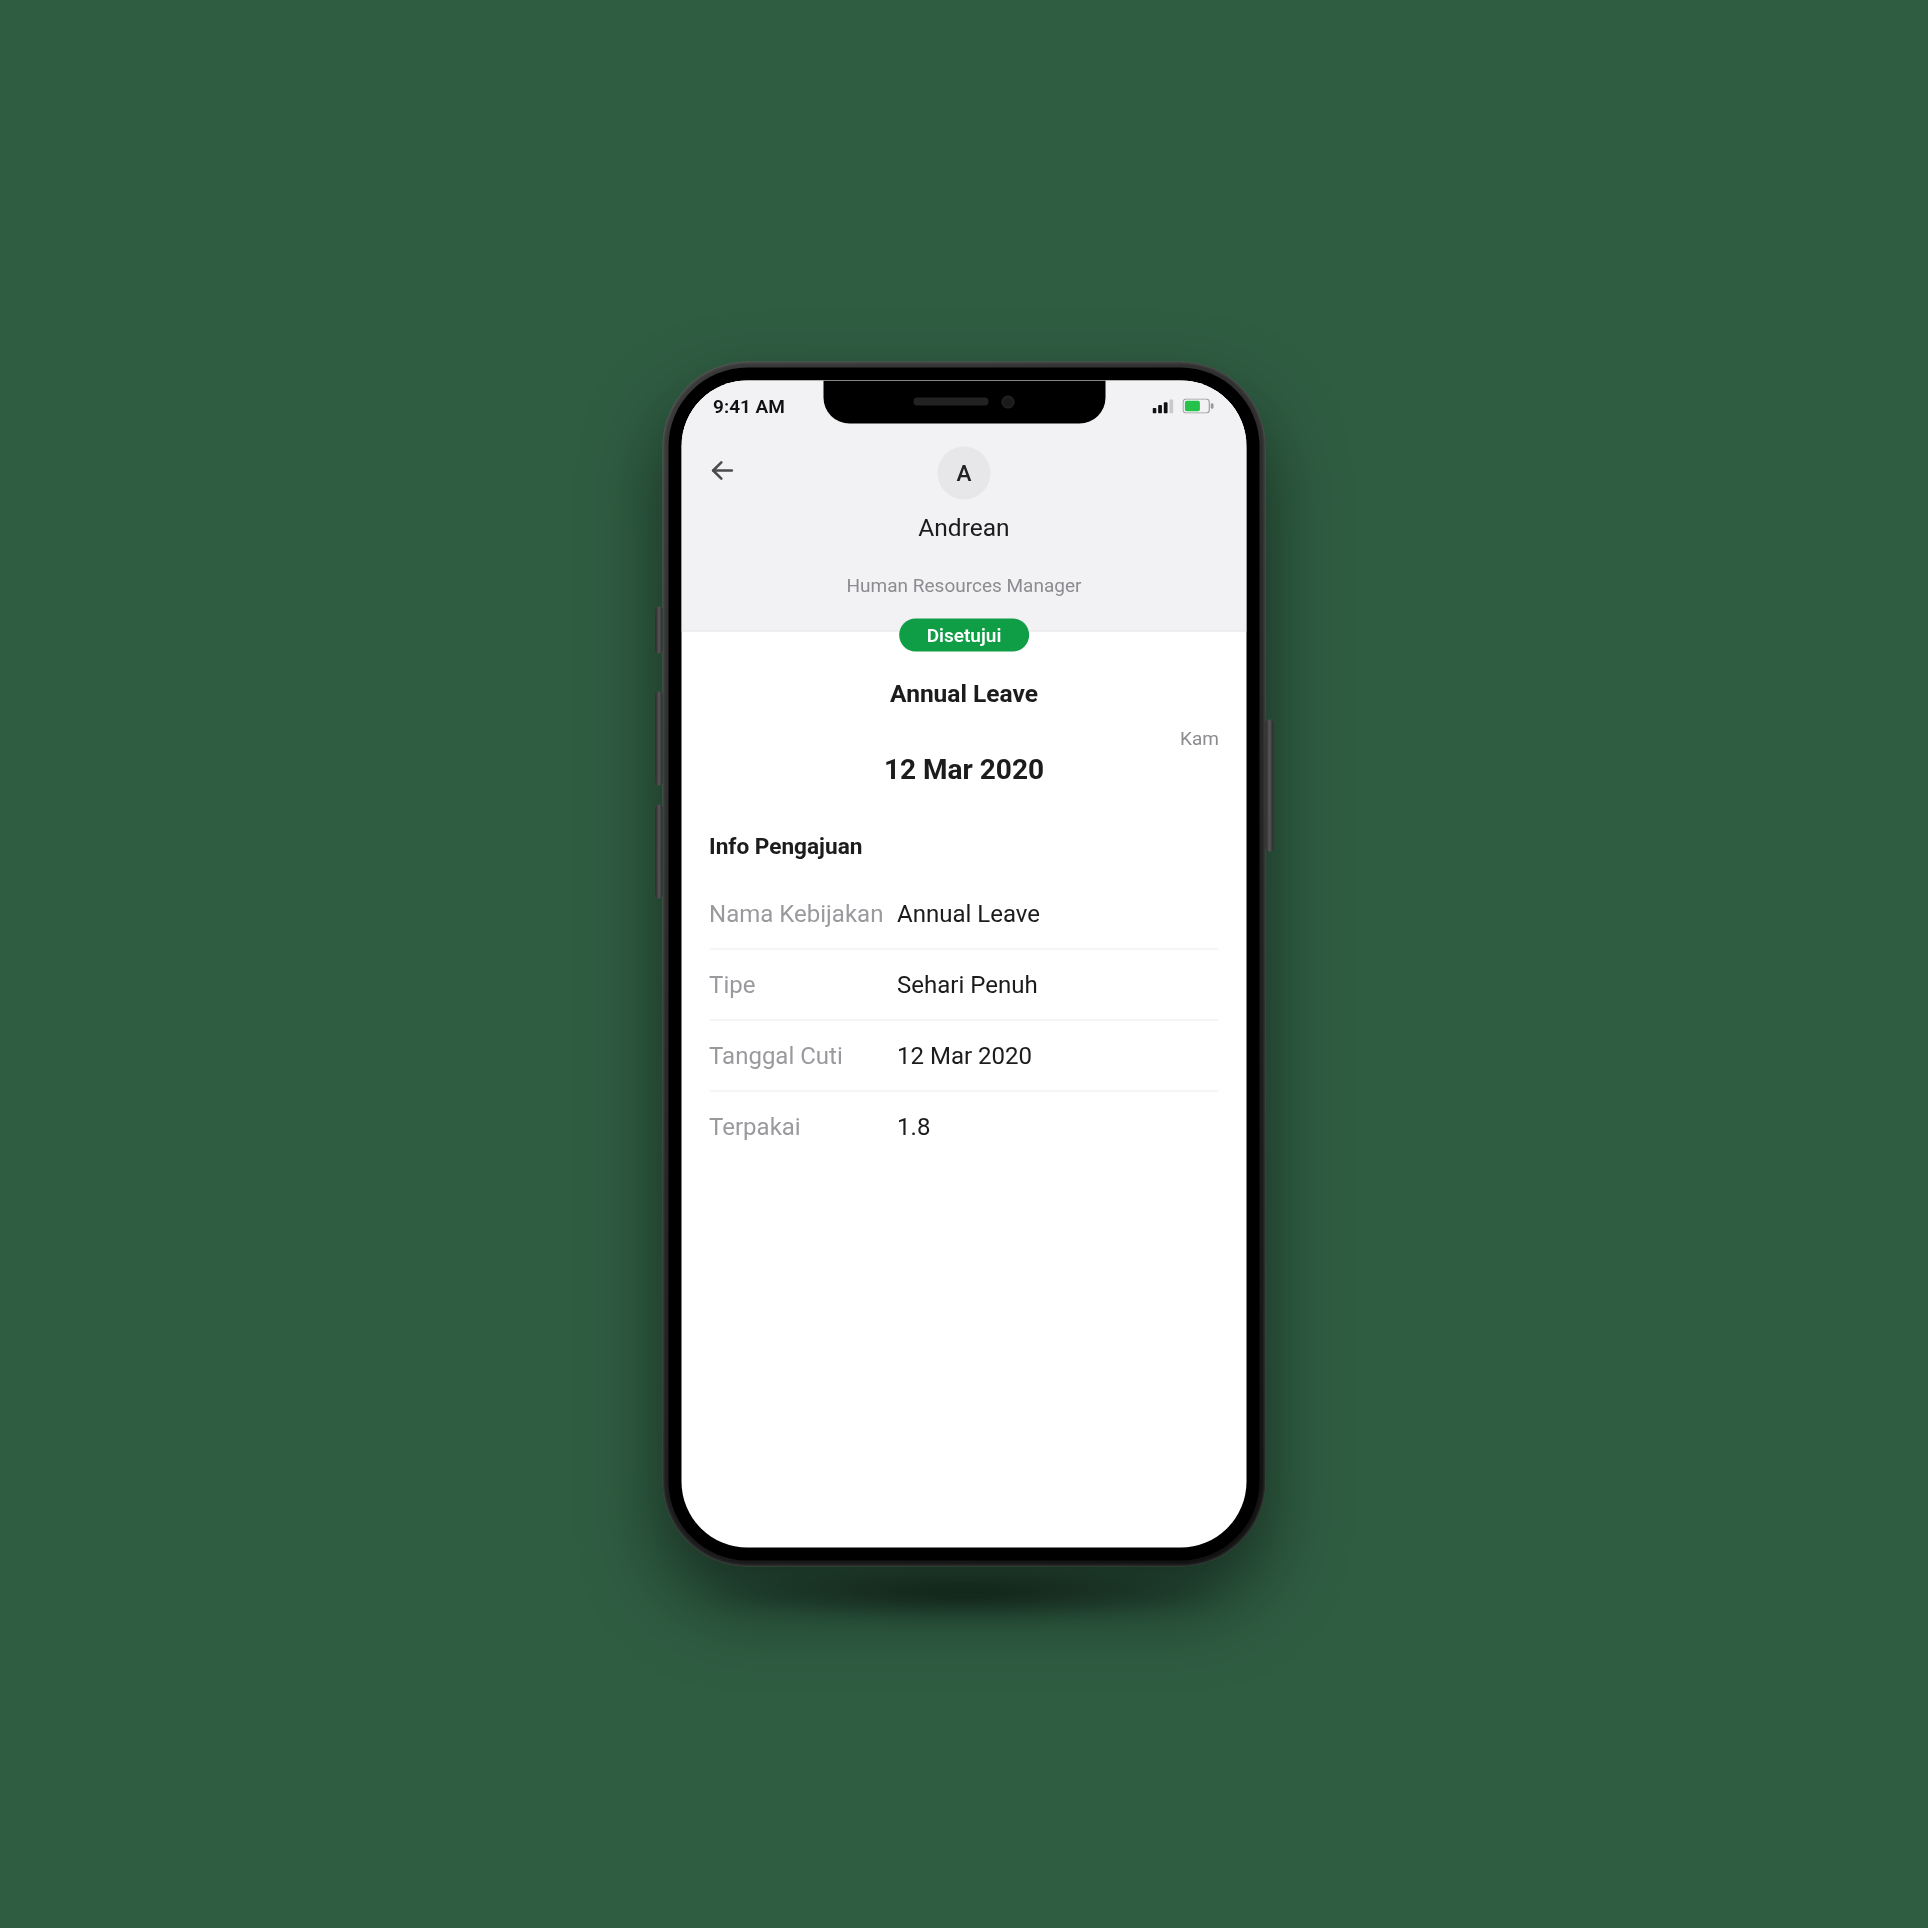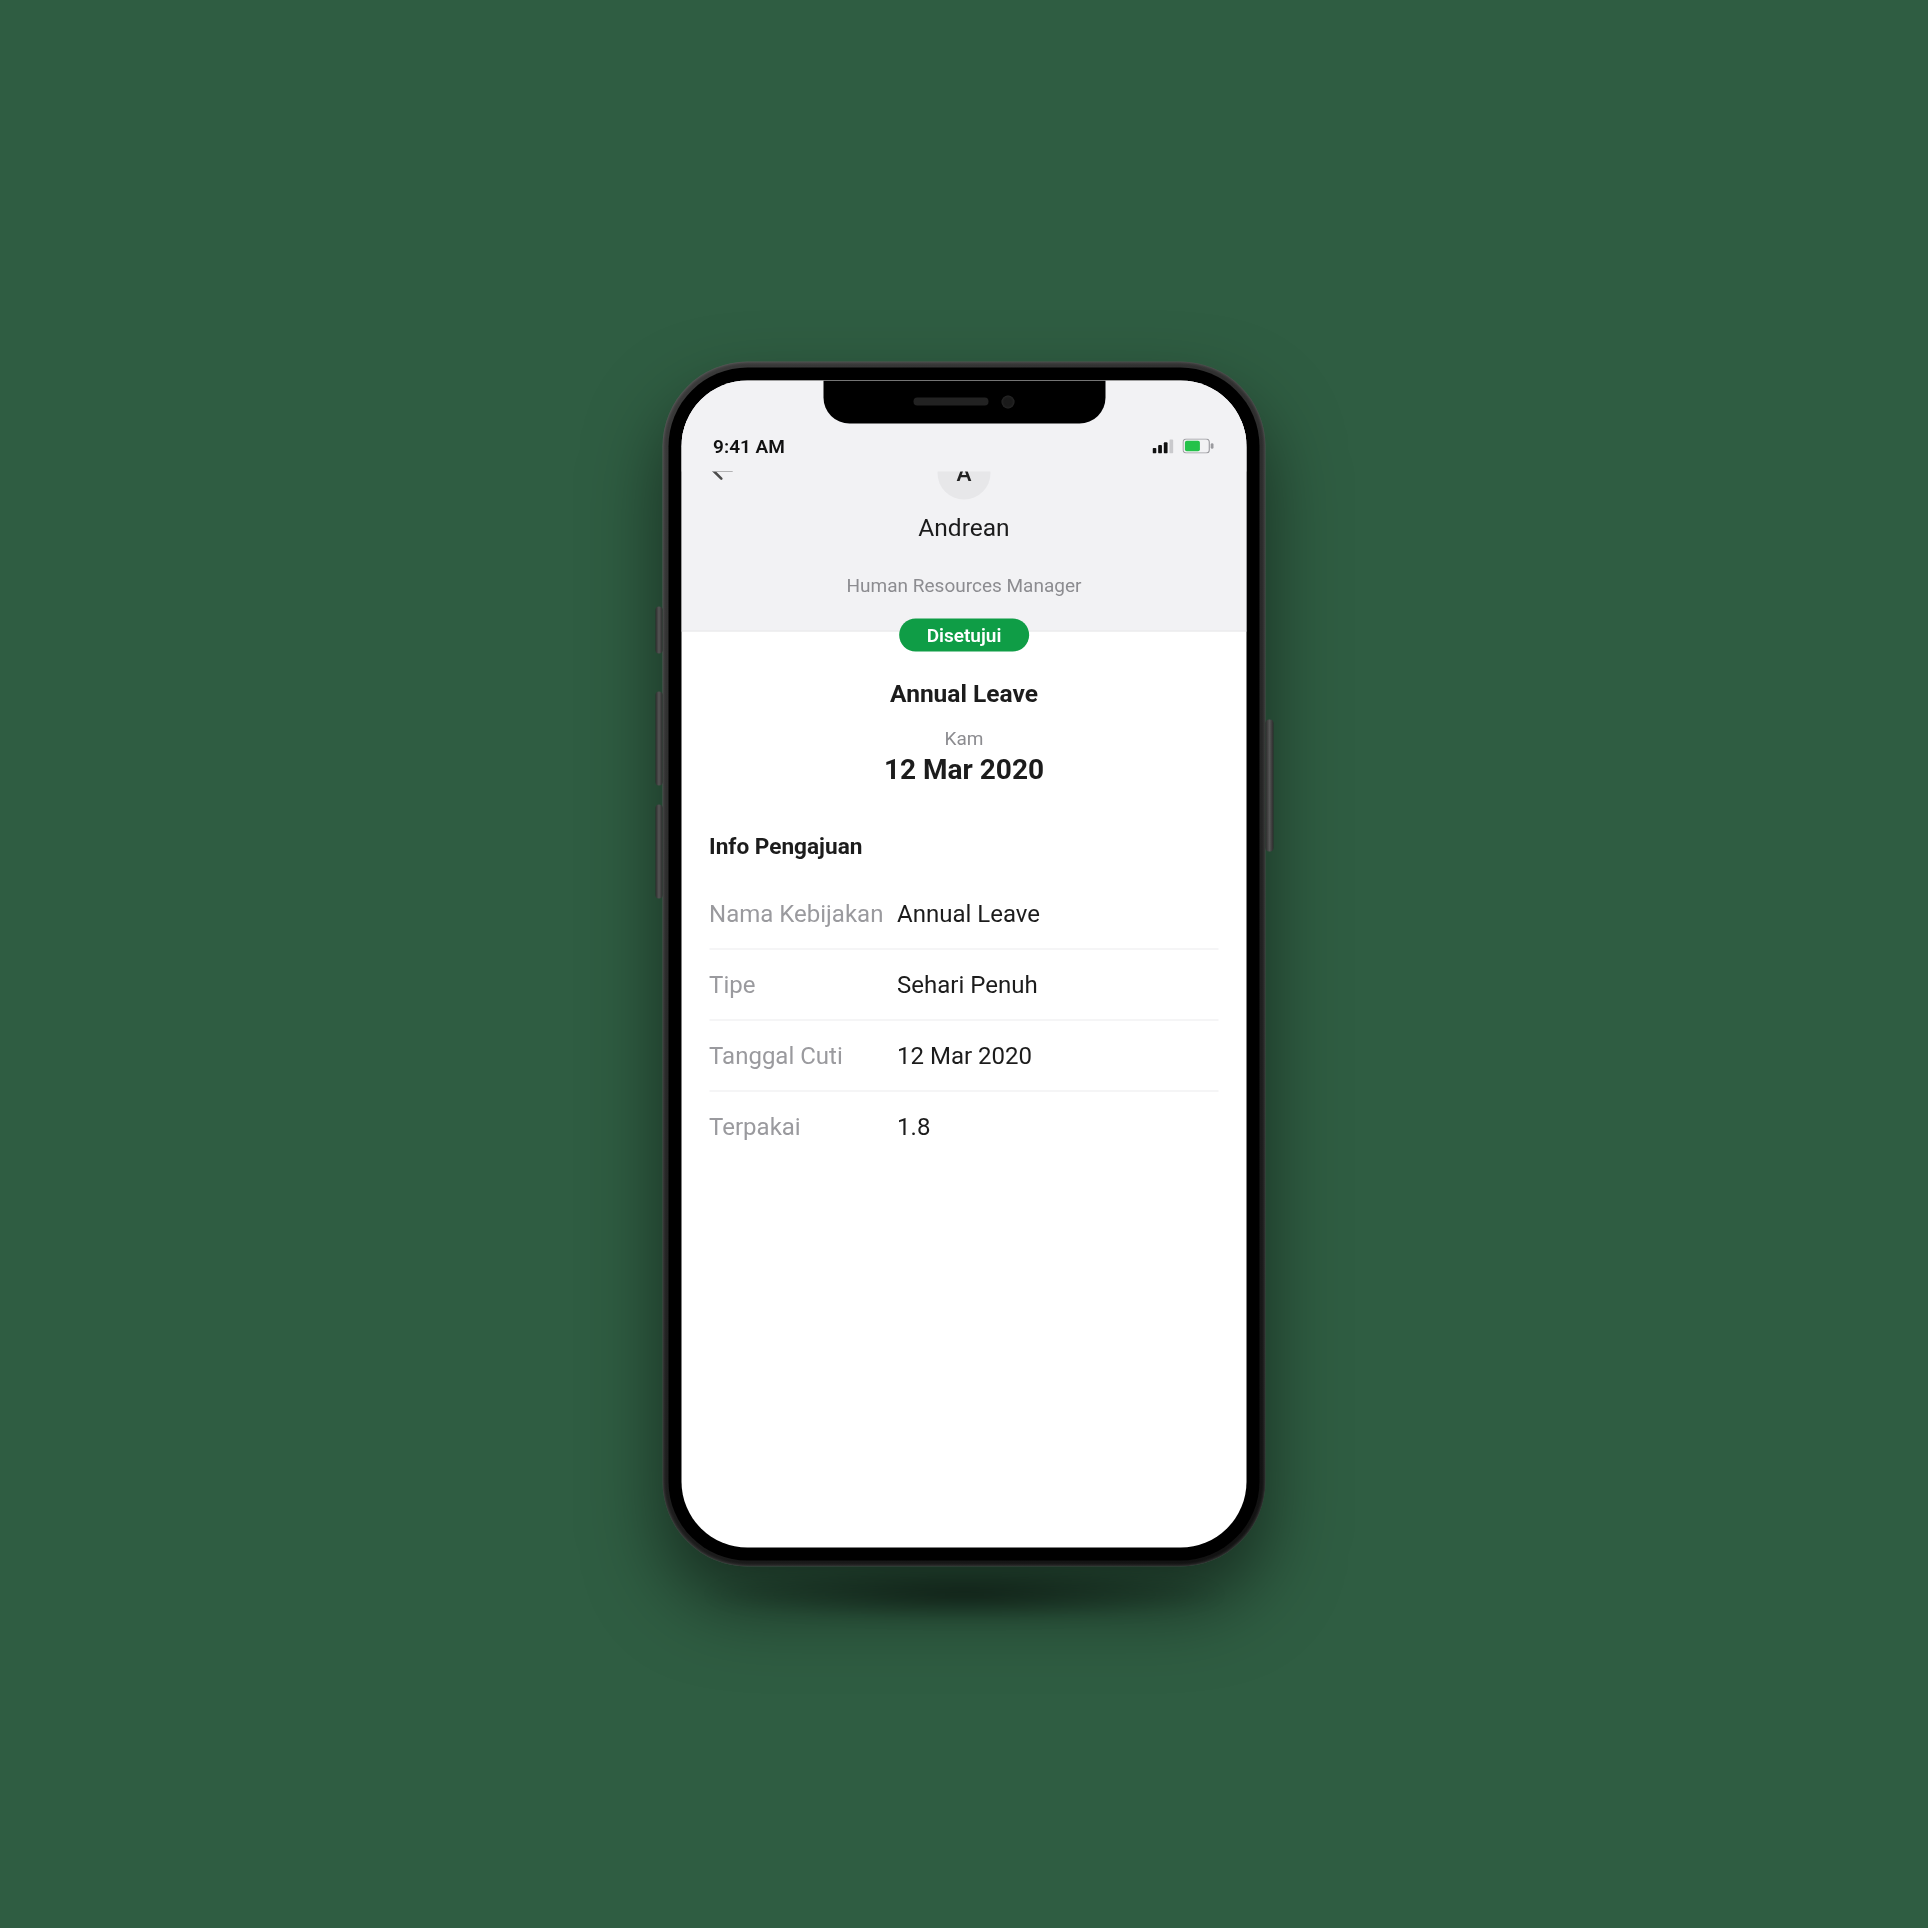--- a/index.html
+++ b/index.html
@@ -115,21 +115,20 @@
     height: 51px;
     display: flex;
     align-items: center;
     justify-content: space-between;
     padding: 0 32px;
     font-size: 19px;
     font-weight: 600;
     color: #111;
     z-index: 40;
     background: #f2f2f4;
-    margin-top: 40px;
   }
   .status-right {
     display: flex;
     align-items: center;
     gap: 7.5px;
   }
   .signal-icon svg, .battery-icon svg { display: block; }
 
   
   .header {
@@ -194,21 +193,21 @@
     padding: 47px 28px 0;
   }
   .leave-type {
     text-align: center;
     font-size: 24.5px;
     font-weight: 700;
     color: #1c1c1c;
     margin-bottom: 19px;
   }
   .leave-day {
-    text-align: center;
+    text-align: right;
     font-size: 19px;
     color: #8c8c90;
     margin-bottom: 3.8px;
   }
   .leave-date {
     text-align: center;
     font-size: 28px;
     font-weight: 700;
     color: #1c1c1c;
     margin-bottom: 47px;

